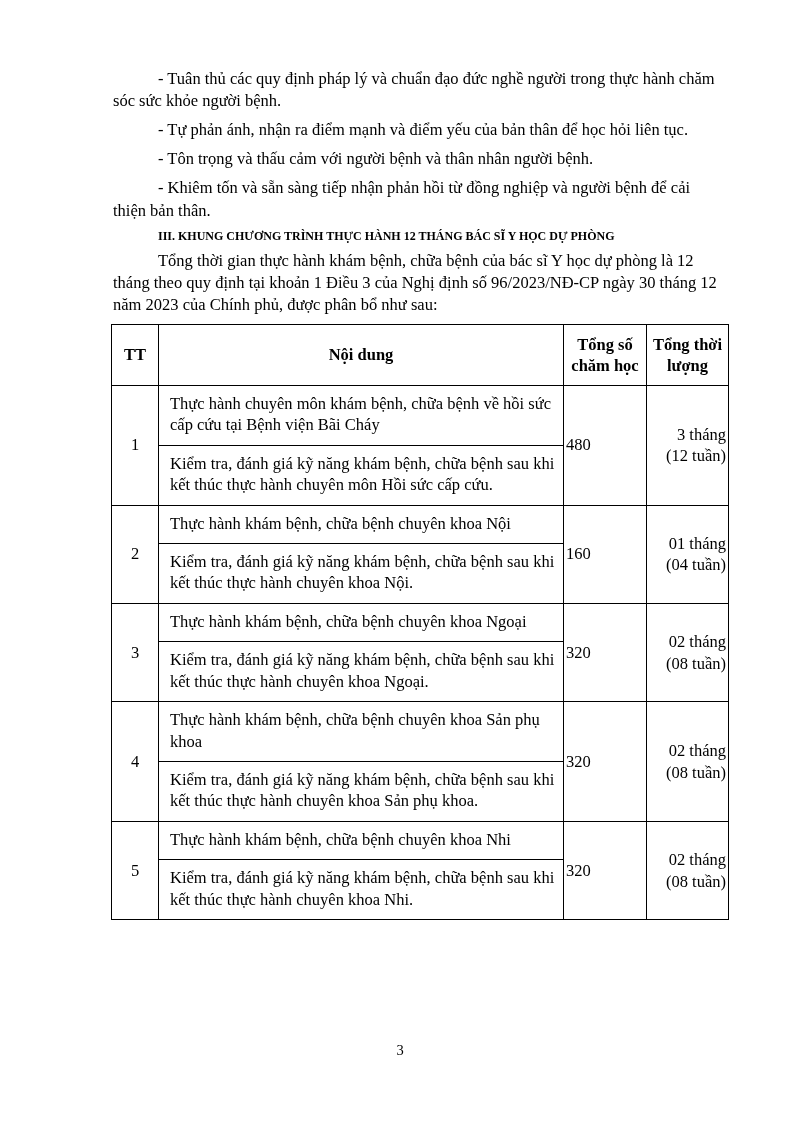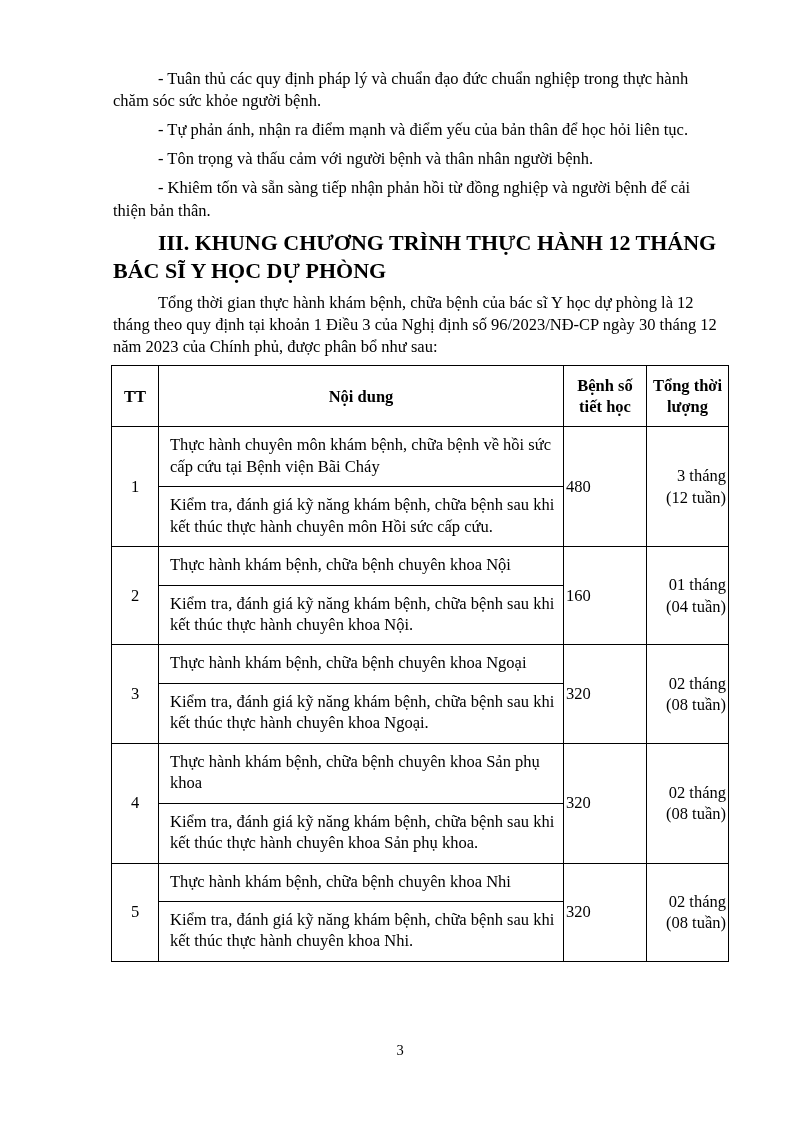--- a/index.html
+++ b/index.html
@@ -24,21 +24,21 @@
   }
   .para {
     margin: 0 0 7px 0;
     font-size: 16.5px;
     line-height: 1.34;
     text-indent: 45px;
     text-align: left;
   }
   .heading {
     margin: 4px 0 6px 0;
-    font-size: 22px;
+    font-size: 12px;
     font-weight: bold;
     line-height: 1.3;
     text-indent: 45px;
   }
   table.program {
     border-collapse: collapse;
     width: 617px;
     margin-left: -2px;
     table-layout: fixed;
   }
@@ -79,41 +79,41 @@
     text-align: center;
     font-size: 14.5px;
   }
 </style>
 </head>
 <body>
 
 <div class="page">
   <div class="content">
 
-    <p class="para">- Tuân thủ các quy định pháp lý và chuẩn đạo đức chuẩn nghiệp trong thực hành chăm sóc sức khỏe người bệnh.</p>
+    <p class="para">- Tuân thủ các quy định pháp lý và chuẩn đạo đức nghề người trong thực hành chăm sóc sức khỏe người bệnh.</p>
     <p class="para">- Tự phản ánh, nhận ra điểm mạnh và điểm yếu của bản thân để học hỏi liên tục.</p>
     <p class="para">- Tôn trọng và thấu cảm với người bệnh và thân nhân người bệnh.</p>
     <p class="para">- Khiêm tốn và sẵn sàng tiếp nhận phản hồi từ đồng nghiệp và người bệnh để cải thiện bản thân.</p>
 
     <p class="heading">III. KHUNG CHƯƠNG TRÌNH THỰC HÀNH 12 THÁNG BÁC SĨ Y HỌC DỰ PHÒNG</p>
 
     <p class="para">Tổng thời gian thực hành khám bệnh, chữa bệnh của bác sĩ Y học dự phòng là 12 tháng theo quy định tại khoản 1 Điều 3 của Nghị định số 96/2023/NĐ-CP ngày 30 tháng 12 năm 2023 của Chính phủ, được phân bổ như sau:</p>
 
     <table class="program">
       <colgroup>
         <col style="width:47px">
         <col style="width:405px">
         <col style="width:83px">
         <col style="width:82px">
       </colgroup>
       <tbody>
         <tr>
           <th>TT</th>
           <th>Nội dung</th>
-          <th>Bệnh số tiết học</th>
+          <th>Tổng số chăm học</th>
           <th>Tổng thời lượng</th>
         </tr>
 
         <tr>
           <td class="tt-cell" rowspan="2">1</td>
           <td class="content-cell">Thực hành chuyên môn khám bệnh, chữa bệnh về hồi sức cấp cứu tại Bệnh viện Bãi Cháy</td>
           <td class="num-cell" rowspan="2">480</td>
           <td class="dur-cell" rowspan="2">
             <div>3 tháng</div>
             <div>(12 tuần)</div>

